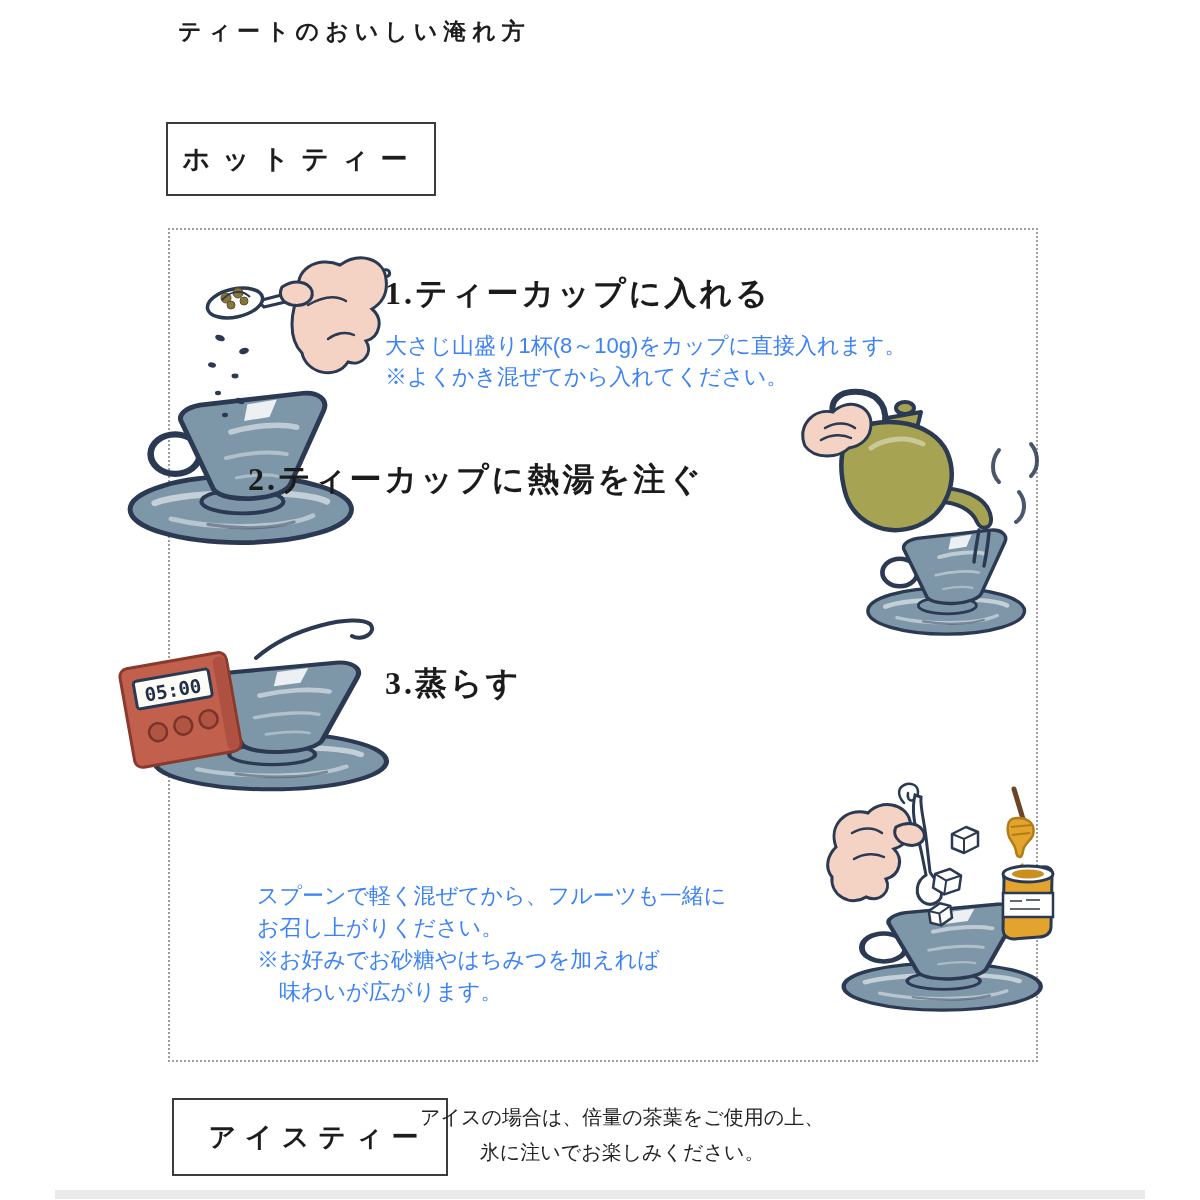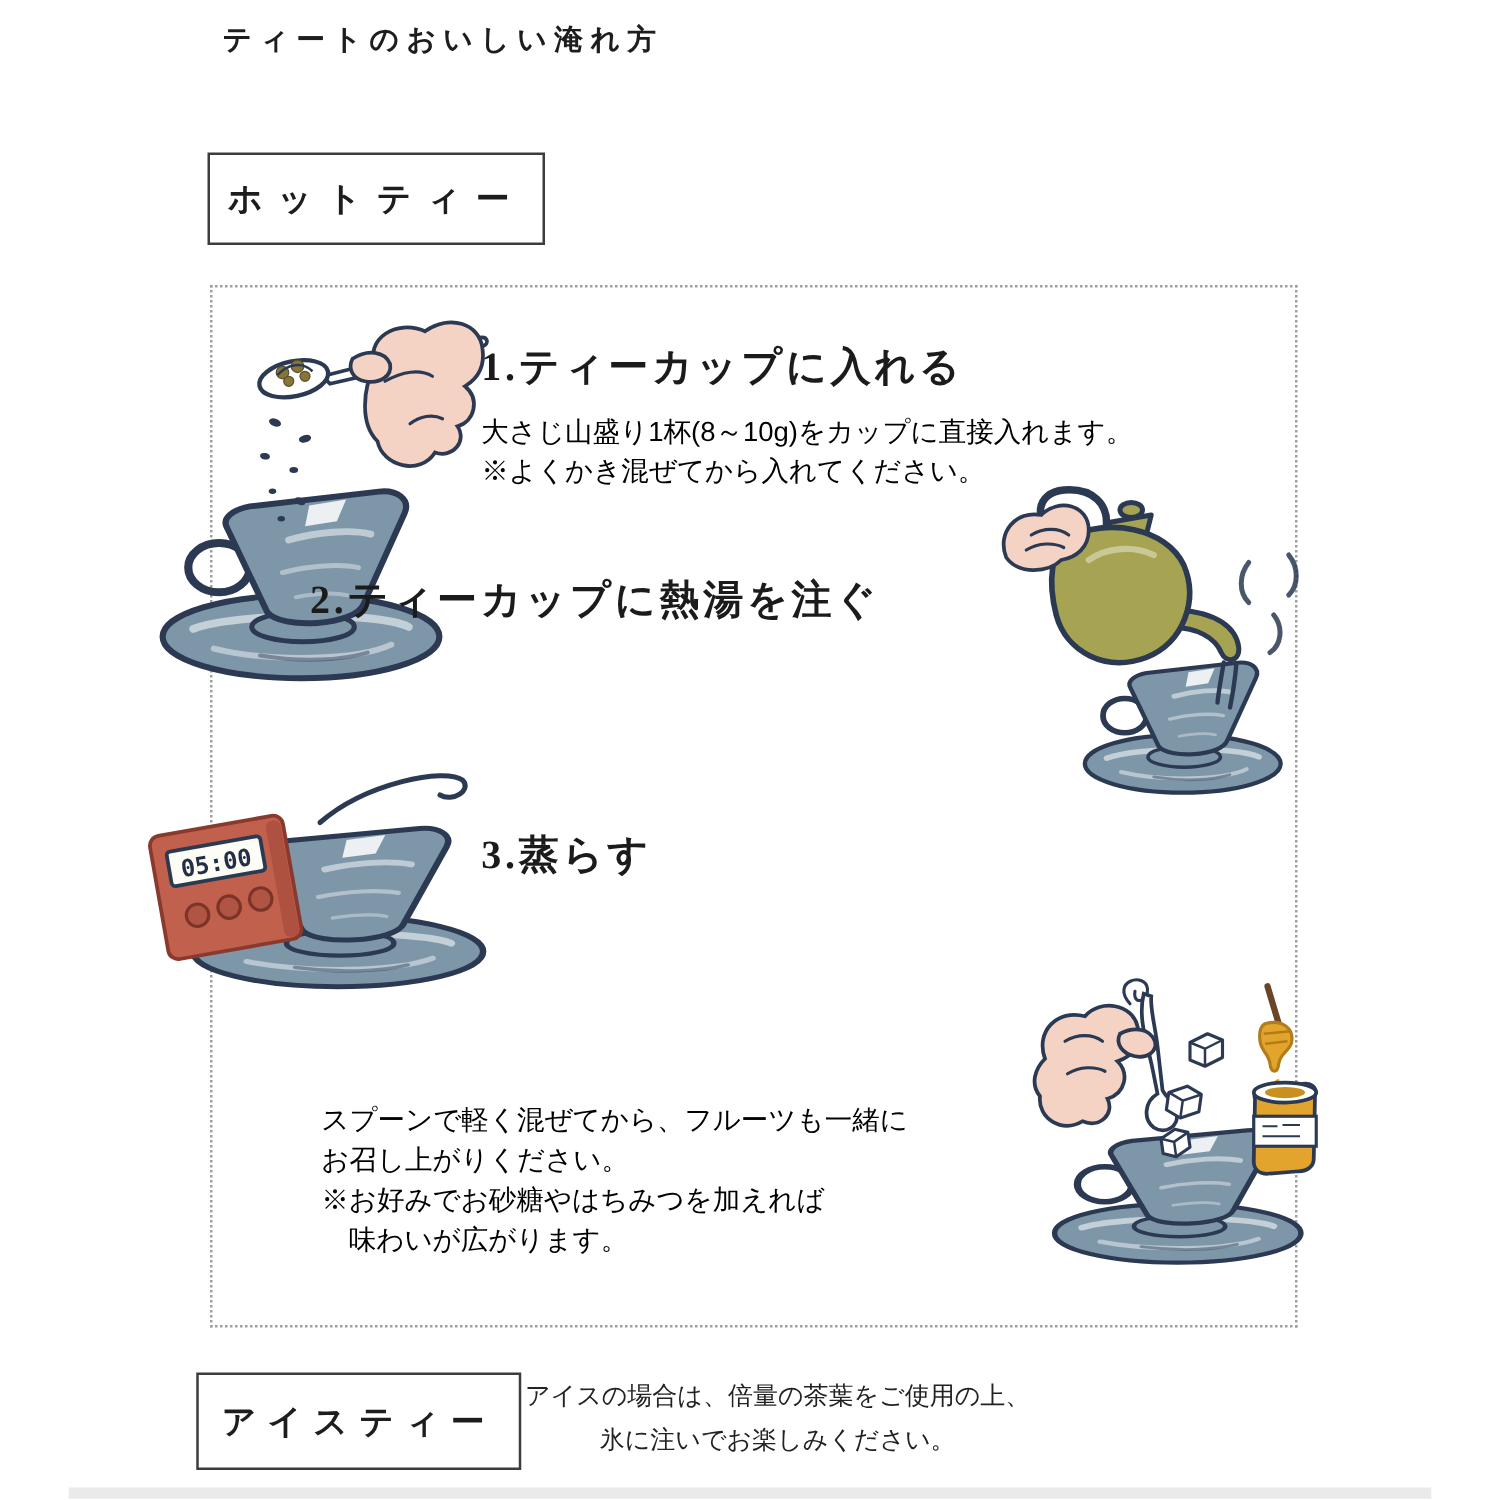--- a/index.html
+++ b/index.html
@@ -4,24 +4,24 @@
 <style>
   html,body{margin:0;padding:0;background:#ffffff;}
   #canvas{position:relative;width:1200px;height:1200px;background:#ffffff;overflow:hidden;}
   .abs{position:absolute;}
   .serif{font-family:"Liberation Serif",serif;}
   .sans{font-family:"Liberation Sans",sans-serif;}
   .page-title{left:178px;top:16px;font-size:23px;letter-spacing:6px;color:#1d1d1d;font-weight:600;text-align:center;}
   .label-box{border:2px solid #3c3c3c;background:#ffffff;display:flex;align-items:center;justify-content:center;
              font-size:27px;color:#1d1d1d;font-weight:600;}
   .hot-box{left:166px;top:122px;width:266px;height:70px;letter-spacing:12px;}
-  .ice-box{left:157px;top:1098px;width:256px;height:74px;letter-spacing:9px;}
+  .ice-box{left:172px;top:1098px;width:256px;height:74px;letter-spacing:9px;padding-left:16px;}
   .dashed-frame{left:168px;top:228px;width:866px;height:830px;border:2px dotted #9f9f9f;}
   .step-heading{font-size:32px;letter-spacing:3px;color:#1b1b1b;font-weight:600;white-space:nowrap;}
-  .step-body{font-size:22px;line-height:31px;color:#000000;white-space:nowrap;}
+  .step-body{font-size:22px;line-height:31px;color:#3b82f6;white-space:nowrap;}
   .ice-note{left:420px;top:1100px;font-size:20px;line-height:35px;color:#222222;white-space:nowrap;text-align:center;}
   .bottom-strip{left:55px;top:1190px;width:1090px;height:9px;background:#eaeaea;}
   svg.illus{position:absolute;overflow:visible;}
 </style>
 <title>ティートのおいしい淹れ方</title></head>
 <body>
 
 <div id="canvas">
 
   <svg width="0" height="0" style="position:absolute" aria-hidden="true">

